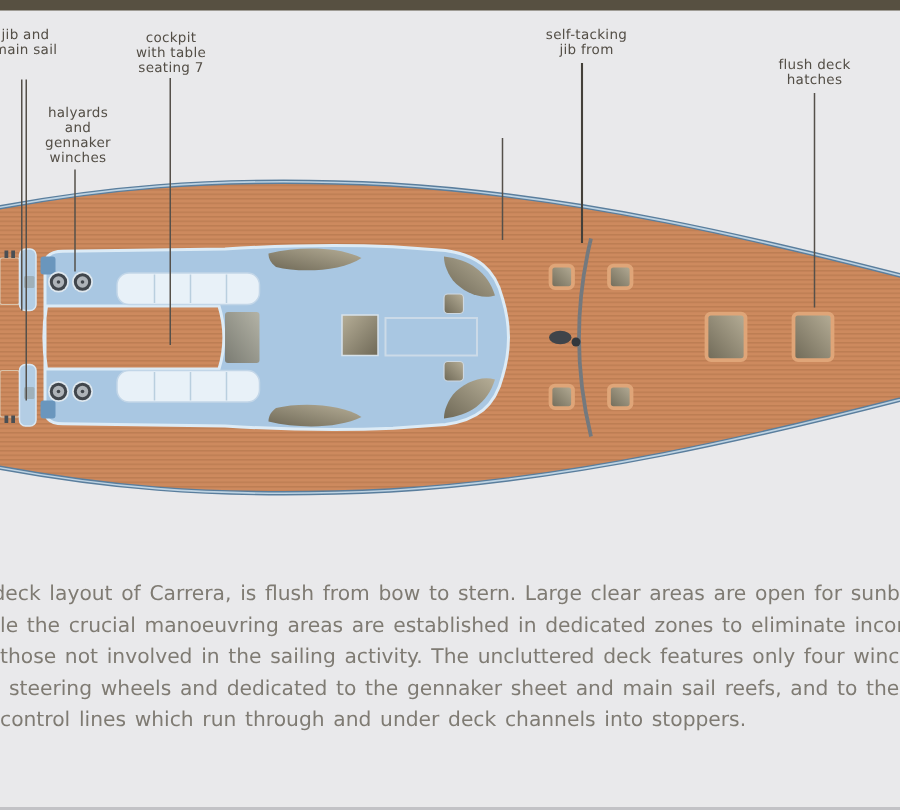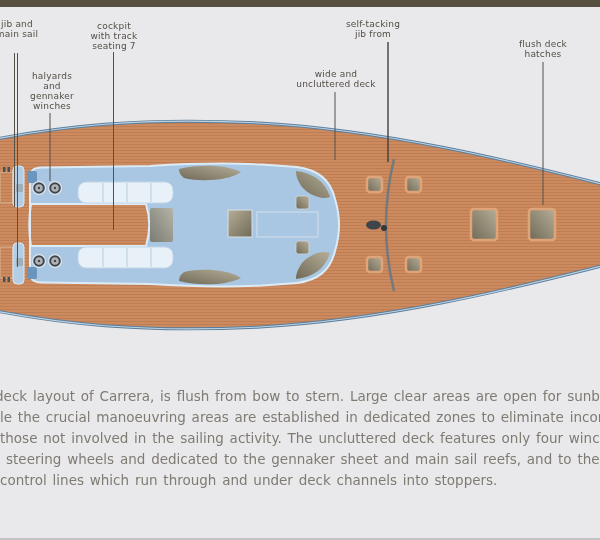--- a/index.html
+++ b/index.html
@@ -16,21 +16,21 @@
 
   .label{
     position:absolute;width:120px;text-align:center;
     font-size:9px;line-height:10px;letter-spacing:.2px;
     color:var(--label-text,#534e46);
   }
   .lbl-jib-main{left:-43px;top:19px;}
   .lbl-cockpit{left:54px;top:21px;}
   .lbl-halyards{left:-8px;top:71px;}
   .lbl-wide{left:276px;top:69px;}
-  .lbl-jibtrack{left:313px;top:19px;}
+  .lbl-jibtrack{left:331px;top:19px;}
   .lbl-flush{left:483px;top:39px;}
   .lbl-fragment{left:-5px;top:81px;width:14px;text-align:left;}
 
   .description{
     position:absolute;left:-8px;top:386px;width:700px;
     font-size:13.5px;line-height:21px;word-spacing:1.5px;
     color:var(--body-text,#7f7b73);
   }
   .description .line{white-space:nowrap;margin-left:8px;}
   .description .line:nth-child(1){margin-left:3px;}
@@ -164,32 +164,28 @@
       <line x1="543" y1="62" x2="543" y2="205"></line>
     </g>
   </svg>
 
   <div class="label lbl-jib-main">
     <div>jib and</div>
     <div>main sail</div>
   </div>
   <div class="label lbl-cockpit">
     <div>cockpit</div>
-    <div>with track</div>
+    <div>with table</div>
     <div>seating 7</div>
   </div>
   <div class="label lbl-halyards">
     <div>halyards</div>
     <div>and</div>
     <div>gennaker</div>
     <div>winches</div>
-  </div>
-  <div class="label lbl-wide">
-    <div>wide and</div>
-    <div>uncluttered deck</div>
   </div>
   <div class="label lbl-jibtrack">
     <div>self-tacking</div>
     <div>jib from</div>
   </div>
   <div class="label lbl-flush">
     <div>flush deck</div>
     <div>hatches</div>
   </div>
   <div class="label lbl-fragment">

